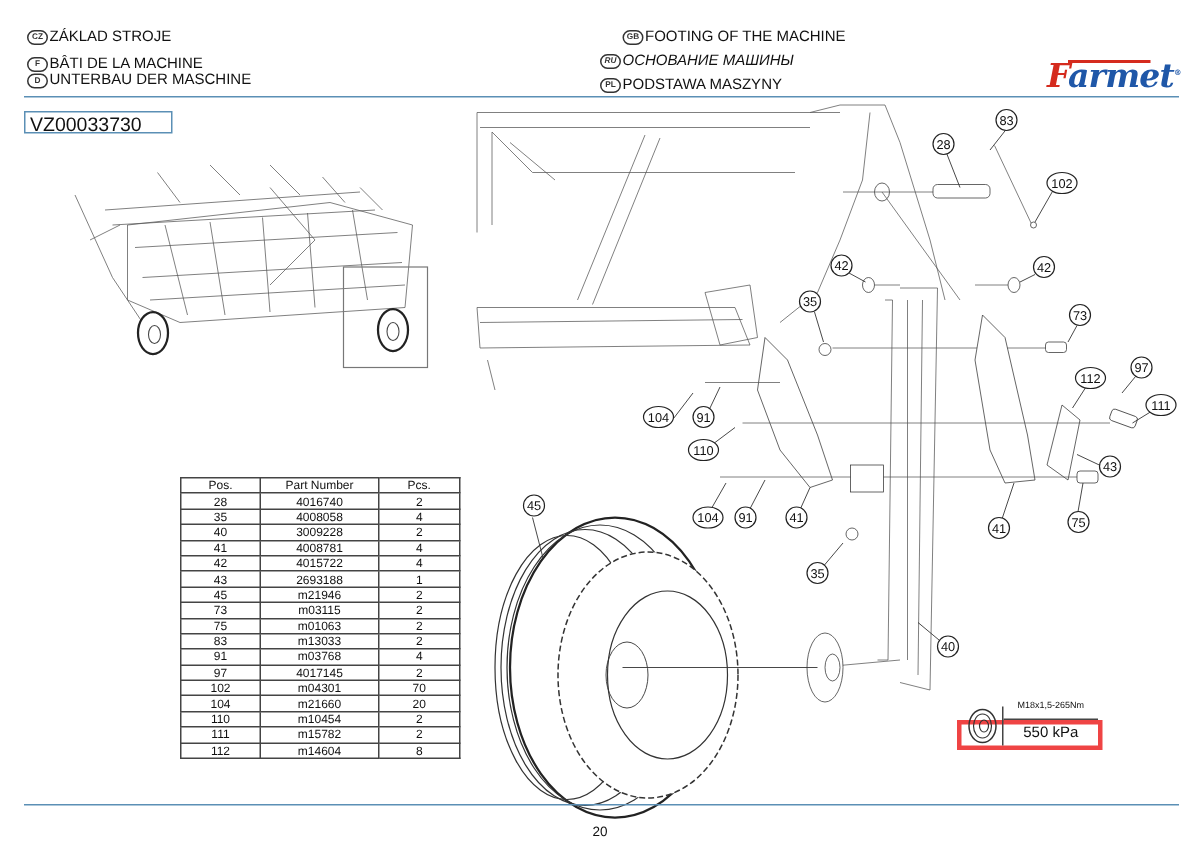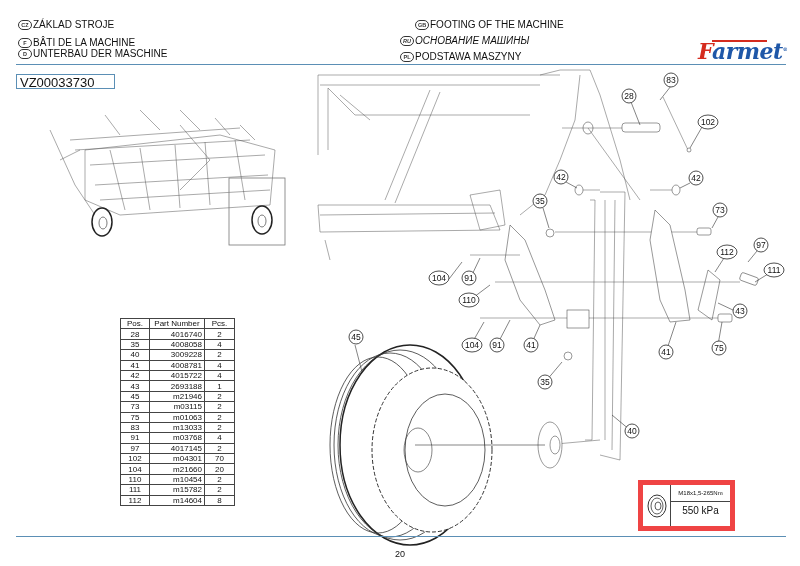--- a/index.html
+++ b/index.html
@@ -6,26 +6,26 @@
   body{width:800px;height:566px;position:relative;overflow:hidden;font-family:"Liberation Sans",sans-serif;color:#111;}
   .hdr-line{position:absolute;font-size:10px;letter-spacing:0;white-space:nowrap;display:flex;align-items:center;}
   .lang{display:inline-block;width:12px;height:8px;border:1px solid #333;border-radius:5px;font-size:5.5px;line-height:8px;text-align:center;margin-right:1px;font-weight:bold;color:#333;}
   .rule{position:absolute;height:1px;background:#5b8fb5;}
   .code-box{position:absolute;left:16px;top:74px;width:99px;height:15px;border:1px solid #5b8fb5;font-weight:normal;font-size:13px;line-height:15px;padding-left:3px;box-sizing:border-box;}
   .logo{position:absolute;left:698px;top:38px;font-family:"DejaVu Serif",serif;font-weight:bold;font-style:italic;font-size:22px;color:#1f57a8;letter-spacing:-0.5px;}
   .logo .f{color:#d52b1e;}
   .logo .reg{font-size:5px;vertical-align:super;color:#1f57a8;font-style:normal;}
   .logo-bar{position:absolute;left:712px;top:40px;width:55px;height:2px;background:#d52b1e;}
   table.parts{position:absolute;left:120px;top:318px;border-collapse:collapse;font-size:8px;}
-  table.parts th,table.parts td{border:1px solid #444;padding:0 2px;height:9.4px;line-height:9px;font-weight:normal;}
+  table.parts th,table.parts td{border:1px solid #444;padding:0 14px;height:9.4px;line-height:9px;font-weight:normal;}
   table.parts td.pos{text-align:center;width:24px;}
-  table.parts td.pn{width:50px;text-align:right;}
+  table.parts td.pn{width:50px;text-align:center;}
   table.parts td.pcs{width:25px;text-align:center;}
   table.parts th{text-align:center;}
-  .spec{position:absolute;left:638px;top:480px;width:97px;height:51px;border:5px solid #ef4444;box-sizing:border-box;display:flex;}
+  .spec{position:absolute;left:638px;top:480px;width:97px;height:20px;border:3px solid #ef4444;box-sizing:border-box;display:flex;align-items:flex-end;}
   .spec .tire{width:27px;border-right:1px solid #444;display:flex;align-items:center;justify-content:center;}
   .spec .txt{flex:1;display:flex;flex-direction:column;}
   .spec .torque{font-size:6px;text-align:center;border-bottom:1px solid #444;height:16px;line-height:16px;}
   .spec .press{font-size:10px;text-align:center;line-height:17px;}
   .page-num{position:absolute;left:0;width:800px;top:549px;text-align:center;font-size:9px;}
   svg.draw{position:absolute;left:0;top:0;}
   .callout circle{fill:#fff;stroke:#222;stroke-width:0.8;}
   .callout text{font-size:8.5px;font-family:"Liberation Sans",sans-serif;text-anchor:middle;dominant-baseline:central;fill:#111;}
   .ln{stroke:#333;stroke-width:0.6;fill:none;}
   .thin{stroke:#555;stroke-width:0.5;fill:none;}

